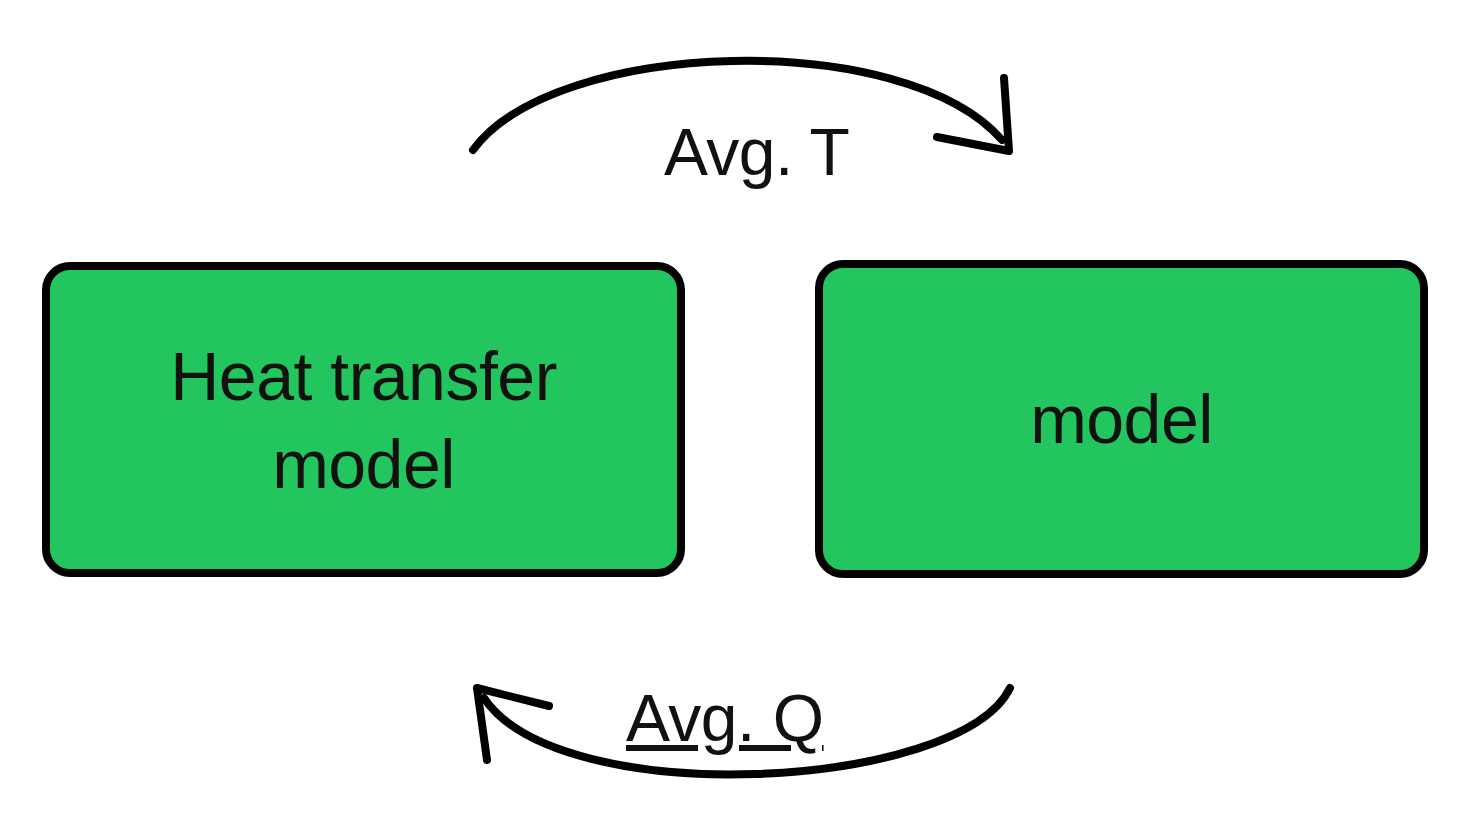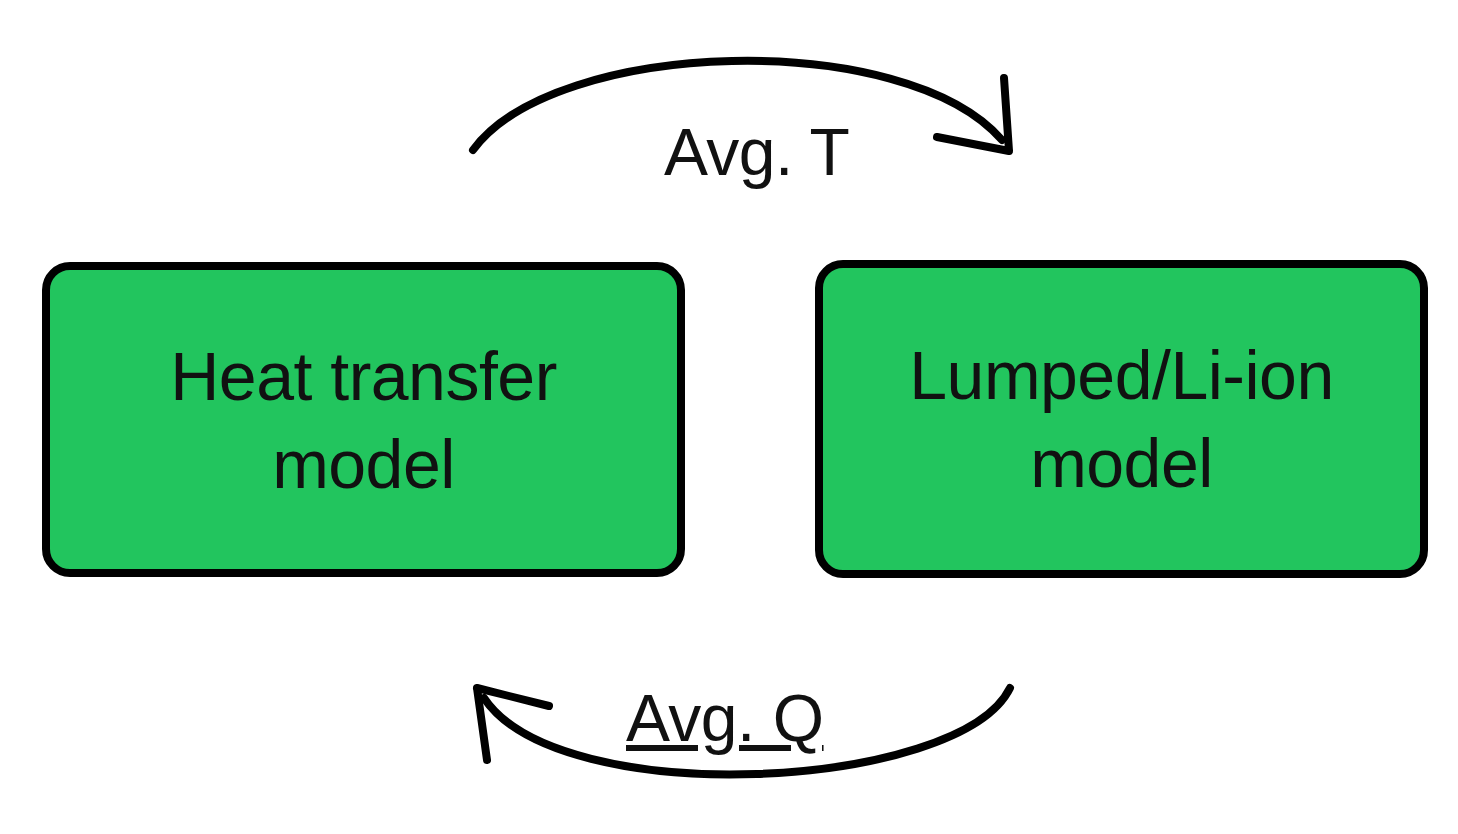--- a/index.html
+++ b/index.html
@@ -97,19 +97,18 @@
   </svg>
 
   <div class="edge-label" id="label-avg-t">Avg. T</div>
 
   <div class="model-box" id="box-heat-transfer">
     <div class="box-line">Heat transfer</div>
     <div class="box-line">model</div>
   </div>
 
   <div class="model-box" id="box-lumped-liion">
-    <div class="box-line">Lumped/Li-ion</div>
     <div class="box-line">model</div>
   </div>
 
   <div class="edge-label" id="label-avg-q">Avg. Q</div>
 
 </div>
 
 </body></html>

